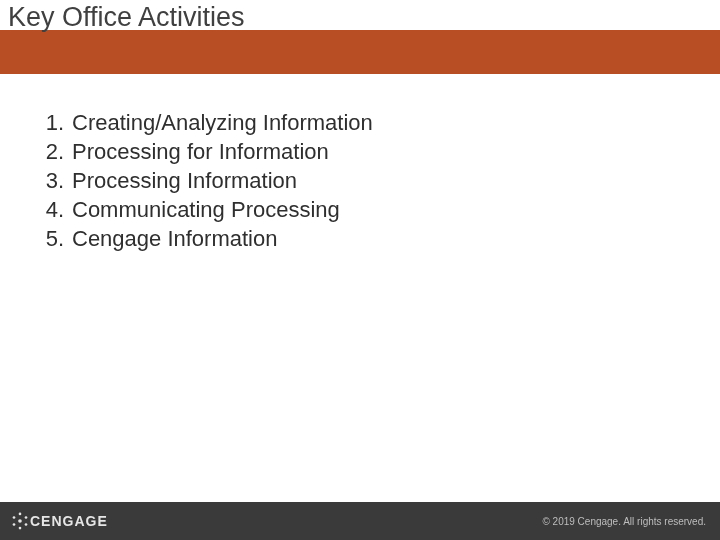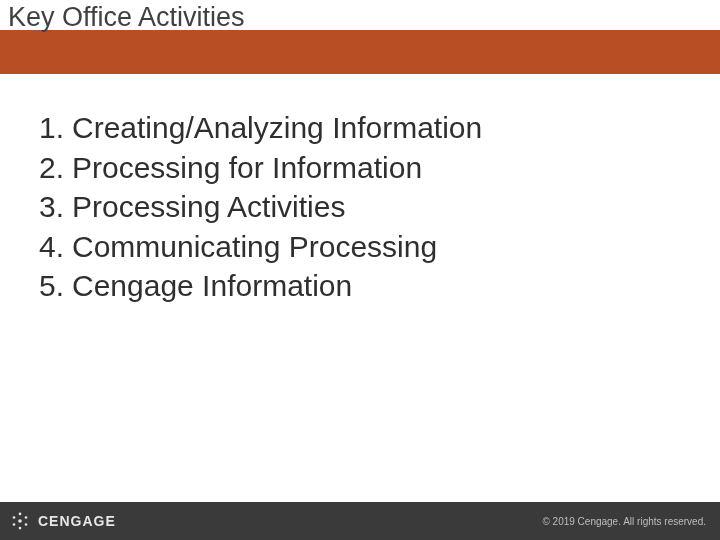--- a/index.html
+++ b/index.html
@@ -42,40 +42,39 @@
   .content {
     flex: 1;
     padding: 28px 20px 0 34px;
   }
   ol.activities {
     list-style: none;
     counter-reset: act;
   }
   ol.activities li {
     counter-increment: act;
-    font-size: 30px;
+    font-size: 22px;
     color: #2f2f2f;
     line-height: 1.32;
     padding-left: 38px;
     position: relative;
   }
   ol.activities li::before {
     content: counter(act) ".";
     position: absolute;
     left: 0;
     width: 30px;
     text-align: right;
   }
   .footer {
     height: 38px;
     background: #3a3a3a;
     display: flex;
     align-items: center;
     padding: 0 14px 0 10px;
-    gap: 8px;
   }
   .logo-icon svg { display: block; }
   .logo-text {
     color: #e6e6e6;
     font-size: 14px;
     letter-spacing: 1px;
     font-weight: 600;
   }
   .footer-spacer { flex: 1; }
   .copyright {
@@ -92,21 +91,21 @@
   <div class="header-area">
     <div class="header-white"></div>
     <div class="header-orange"></div>
     <div class="slide-title">Key Office Activities</div>
   </div>
 
   <div class="content">
     <ol class="activities">
       <li><span>Creating/Analyzing Information</span></li>
       <li><span>Processing for Information</span></li>
-      <li><span>Processing Activities</span></li>
+      <li><span>Processing Information</span></li>
       <li><span>Communicating Processing</span></li>
       <li><span>Cengage Information</span></li>
     </ol>
   </div>
 
   <div class="footer">
     <span class="logo-icon">
       <svg width="20" height="20" viewBox="0 0 24 24">
         <g fill="#e6e6e6">
           <circle cx="12" cy="12" r="2.2"></circle>

